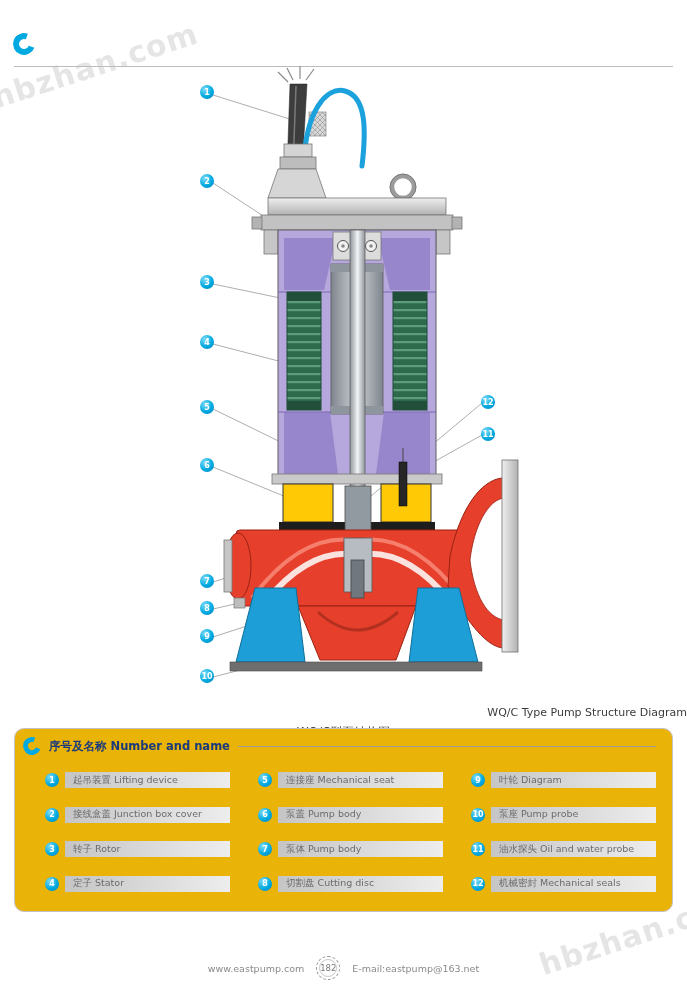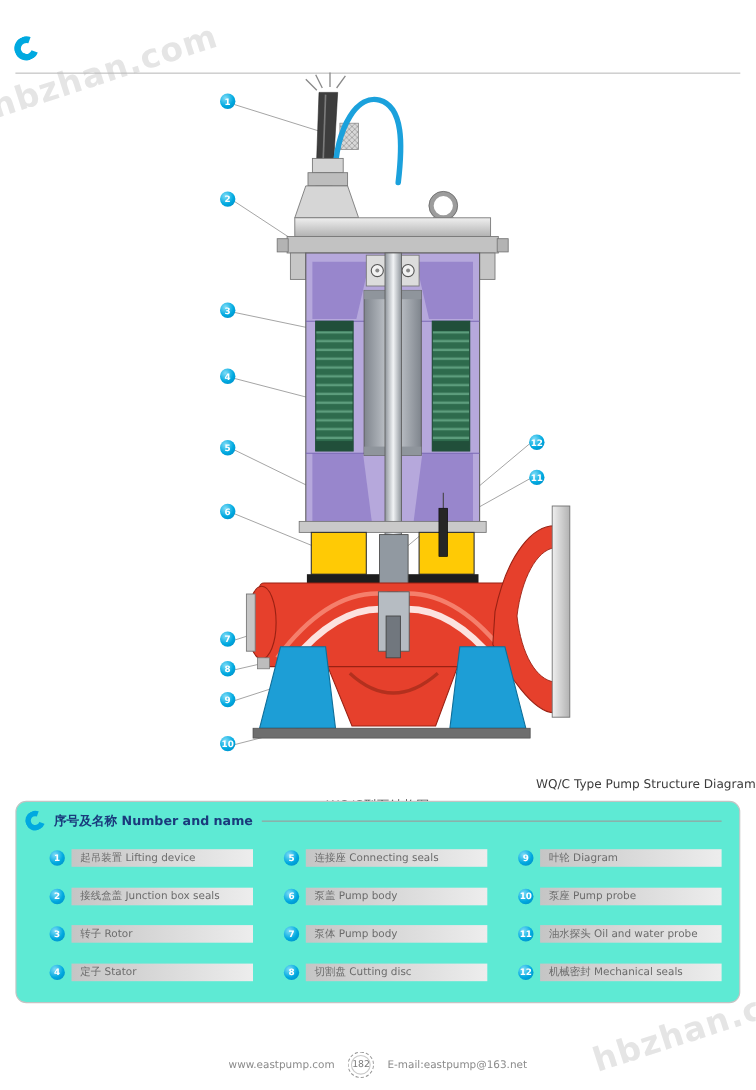--- a/index.html
+++ b/index.html
@@ -27,21 +27,21 @@
     background:radial-gradient(circle at 35% 30%, #7edcf7, #00a9e0 55%, #0084bf);
     color:#fff;font-size:8px;font-weight:bold;
     display:flex;align-items:center;justify-content:center;
   }
   .caption{position:absolute;left:0;right:0;text-align:center;color:#3c3c3c;}
   .caption-zh{top:724px;font-size:12px;}
   .caption-en{top:706px;font-size:11px;text-align:right;}
   
   .legend{
     position:absolute;left:14px;top:728px;width:659px;height:184px;
-    border:1px solid #c3c3c3;border-radius:10px;box-sizing:border-box;background:#5eead4;
+    border:1px solid #c3c3c3;border-radius:10px;box-sizing:border-box;background:#eab308;
   }
   .legend-header{position:absolute;left:8px;right:16px;top:8px;display:flex;align-items:center;gap:8px;}
   .legend-title{font-size:11.5px;font-weight:600;color:#1a3a7c;white-space:nowrap;}
   .legend-header .hline{flex:1;height:1px;background:#9a9a9a;}
   .legend-grid{
     position:absolute;left:30px;right:16px;top:40px;bottom:16px;
     display:grid;grid-template-columns:repeat(3,1fr);grid-template-rows:repeat(4,1fr);
     grid-auto-flow:column;column-gap:28px;row-gap:12px;
   }
   .legend-item{display:flex;align-items:center;gap:6px;}
@@ -247,33 +247,33 @@
     <span class="legend-title">序号及名称 Number and name</span>
     <span class="hline"></span>
   </div>
   <div class="legend-grid">
     <div class="legend-item">
       <span class="num">1</span>
       <span class="bar">起吊装置 Lifting device</span>
     </div>
     <div class="legend-item">
       <span class="num">2</span>
-      <span class="bar">接线盒盖 Junction box seals</span>
+      <span class="bar">接线盒盖 Junction box cover</span>
     </div>
     <div class="legend-item">
       <span class="num">3</span>
       <span class="bar">转子 Rotor</span>
     </div>
     <div class="legend-item">
       <span class="num">4</span>
       <span class="bar">定子 Stator</span>
     </div>
     <div class="legend-item">
       <span class="num">5</span>
-      <span class="bar">连接座 Connecting seals</span>
+      <span class="bar">连接座 Mechanical seat</span>
     </div>
     <div class="legend-item">
       <span class="num">6</span>
       <span class="bar">泵盖 Pump body</span>
     </div>
     <div class="legend-item">
       <span class="num">7</span>
       <span class="bar">泵体 Pump body</span>
     </div>
     <div class="legend-item">

